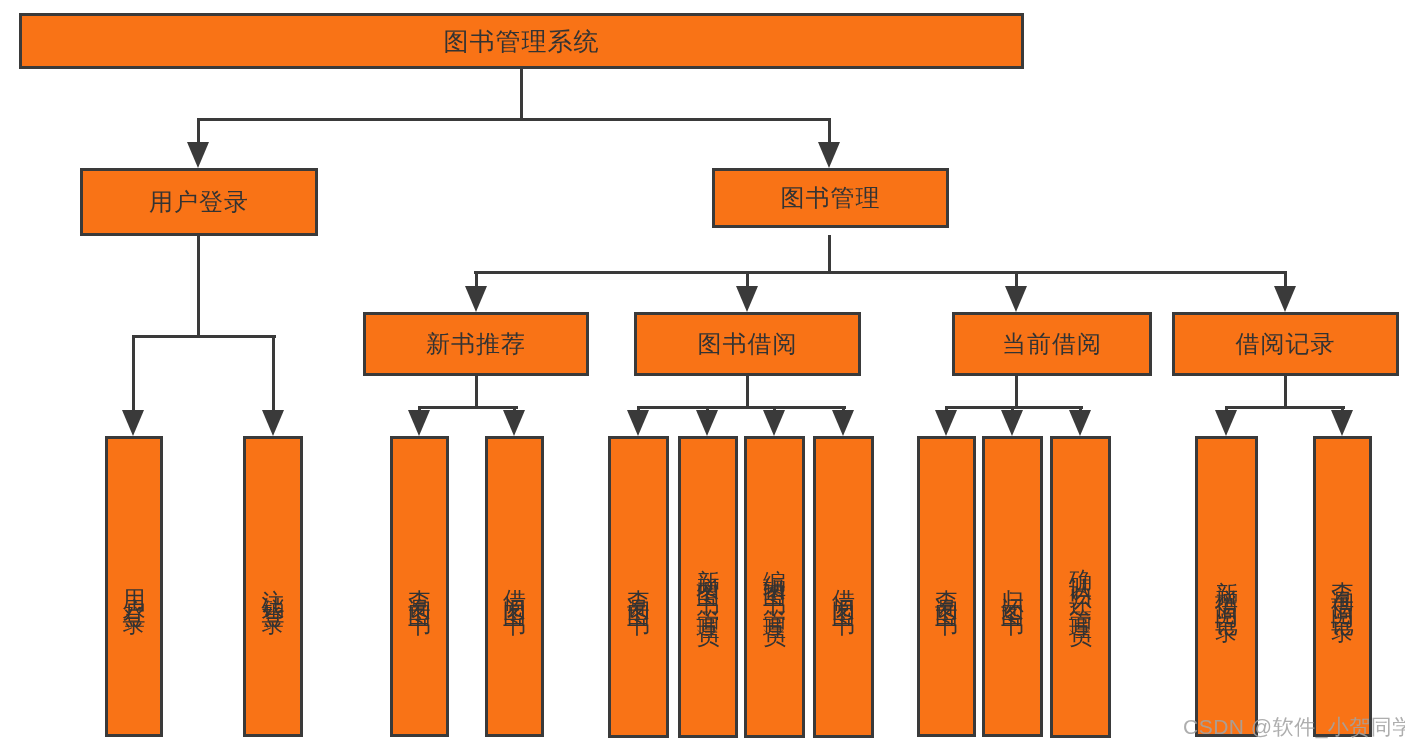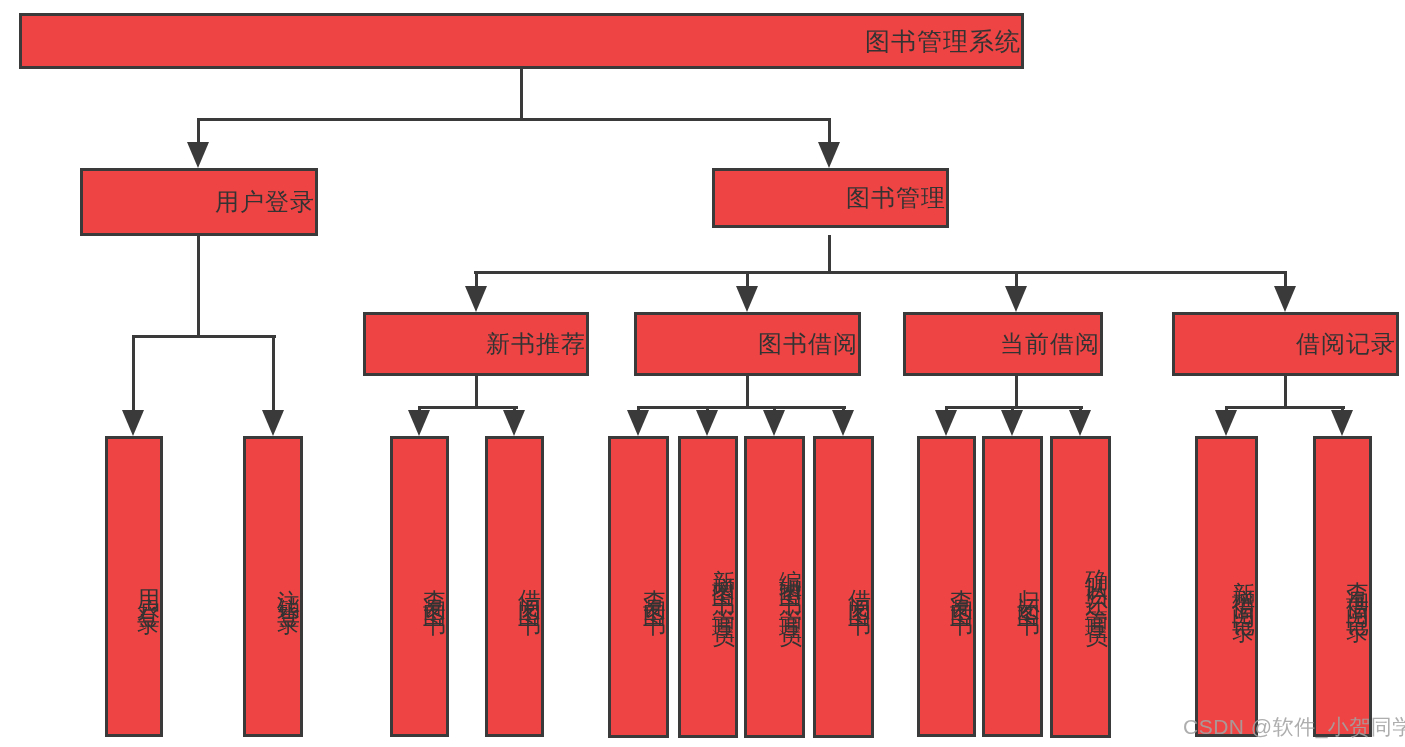--- a/index.html
+++ b/index.html
@@ -9,21 +9,21 @@
     --bg:#ffffff;
   }
   html,body{margin:0;padding:0;background:var(--bg);}
   .canvas{
     position:relative;width:1405px;height:747px;background:var(--bg);
     font-family:"Liberation Sans",sans-serif;color:var(--text);
     overflow:hidden;
   }
   .node{
     position:absolute;box-sizing:border-box;border:3px solid var(--line);
-    background:#ef4444;display:flex;align-items:center;justify-content:flex-end;
+    background:#f97316;display:flex;align-items:center;justify-content:center;
   }
   .node.h span{
     font-size:24px;letter-spacing:1px;white-space:nowrap;color:var(--text);
   }
   .node.root span{font-size:25px;}
   .node.v span{
     writing-mode:vertical-rl;text-orientation:mixed;
     font-size:23px;letter-spacing:8px;line-height:1;color:var(--text);
   }
   .ln{position:absolute;background:var(--line);}
@@ -107,21 +107,21 @@
   <div class="node h" style="left:712px;top:168px;width:237px;height:60px">
     <span>图书管理</span>
   </div>
 
   <div class="node h" style="left:634px;top:312px;width:227px;height:64px">
     <span>图书借阅</span>
   </div>
   <div class="node h" style="left:363px;top:312px;width:226px;height:64px">
     <span>新书推荐</span>
   </div>
-  <div class="node h" style="left:903px;top:312px;width:200px;height:64px">
+  <div class="node h" style="left:952px;top:312px;width:200px;height:64px">
     <span>当前借阅</span>
   </div>
   <div class="node h" style="left:1172px;top:312px;width:227px;height:64px">
     <span>借阅记录</span>
   </div>
 
   <div class="node v" style="left:105px;top:436px;width:58px;height:301px">
     <span>用户登录</span>
   </div>
   <div class="node v" style="left:243px;top:436px;width:60px;height:301px">

